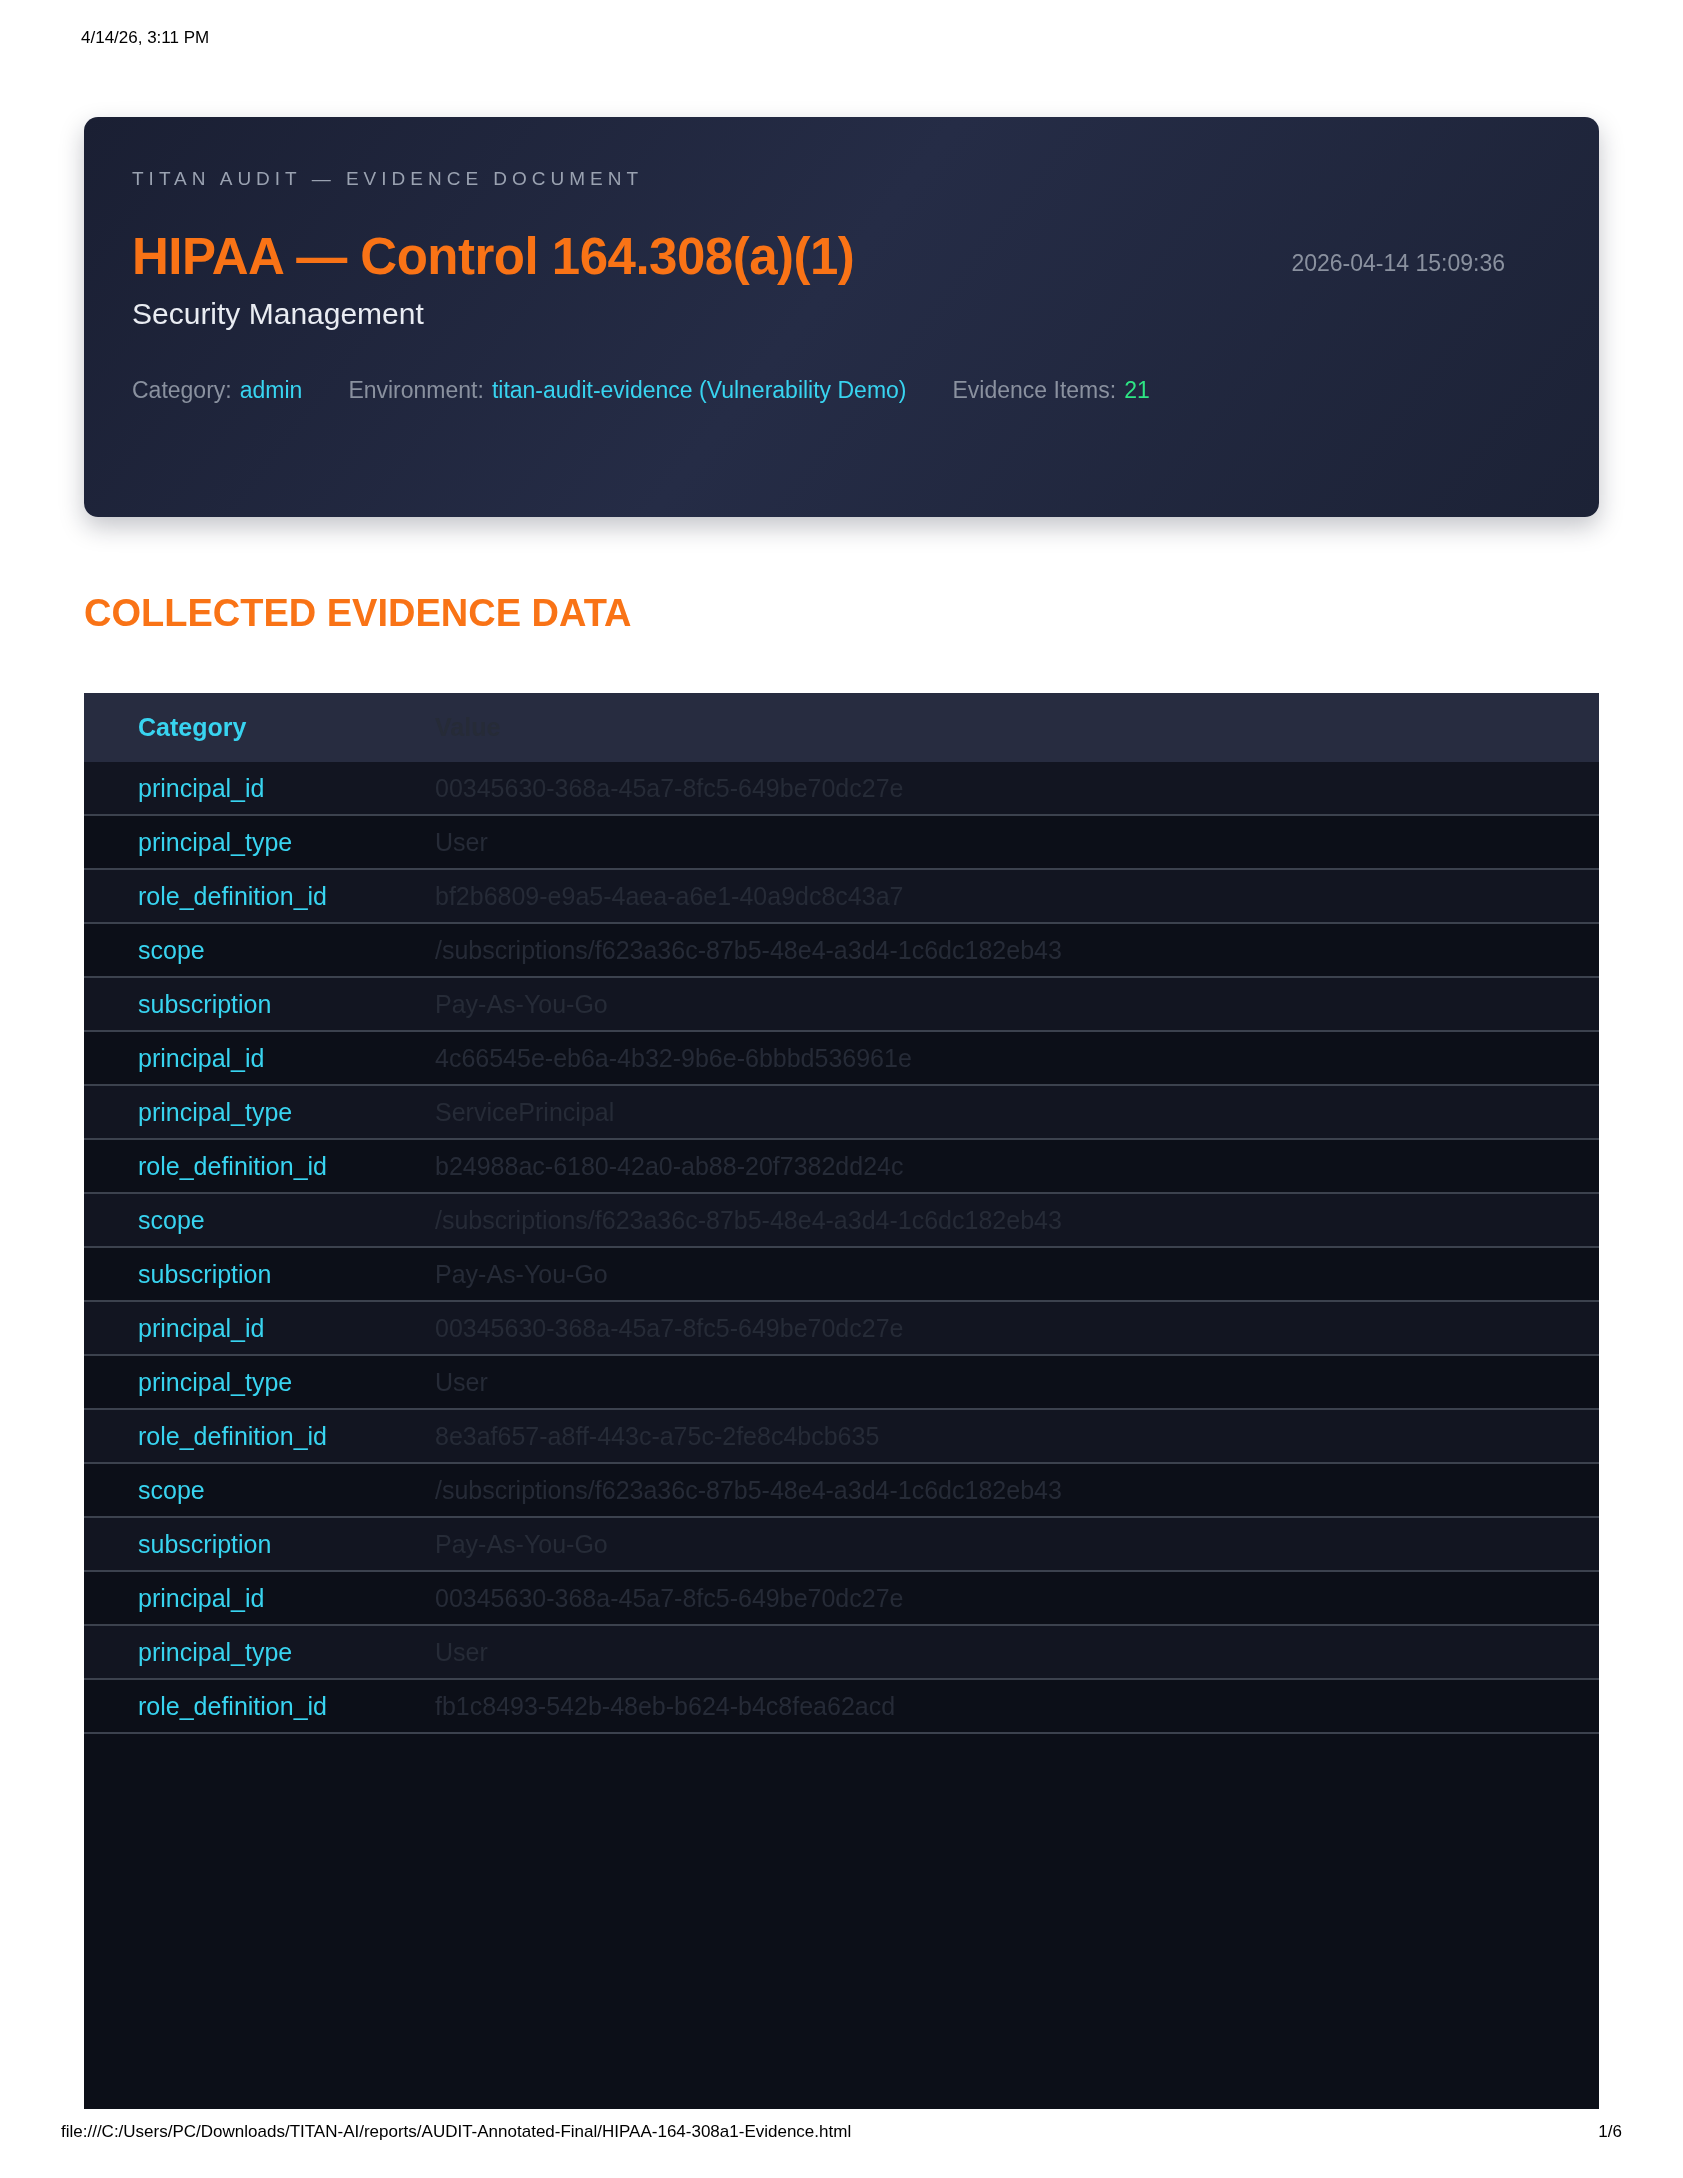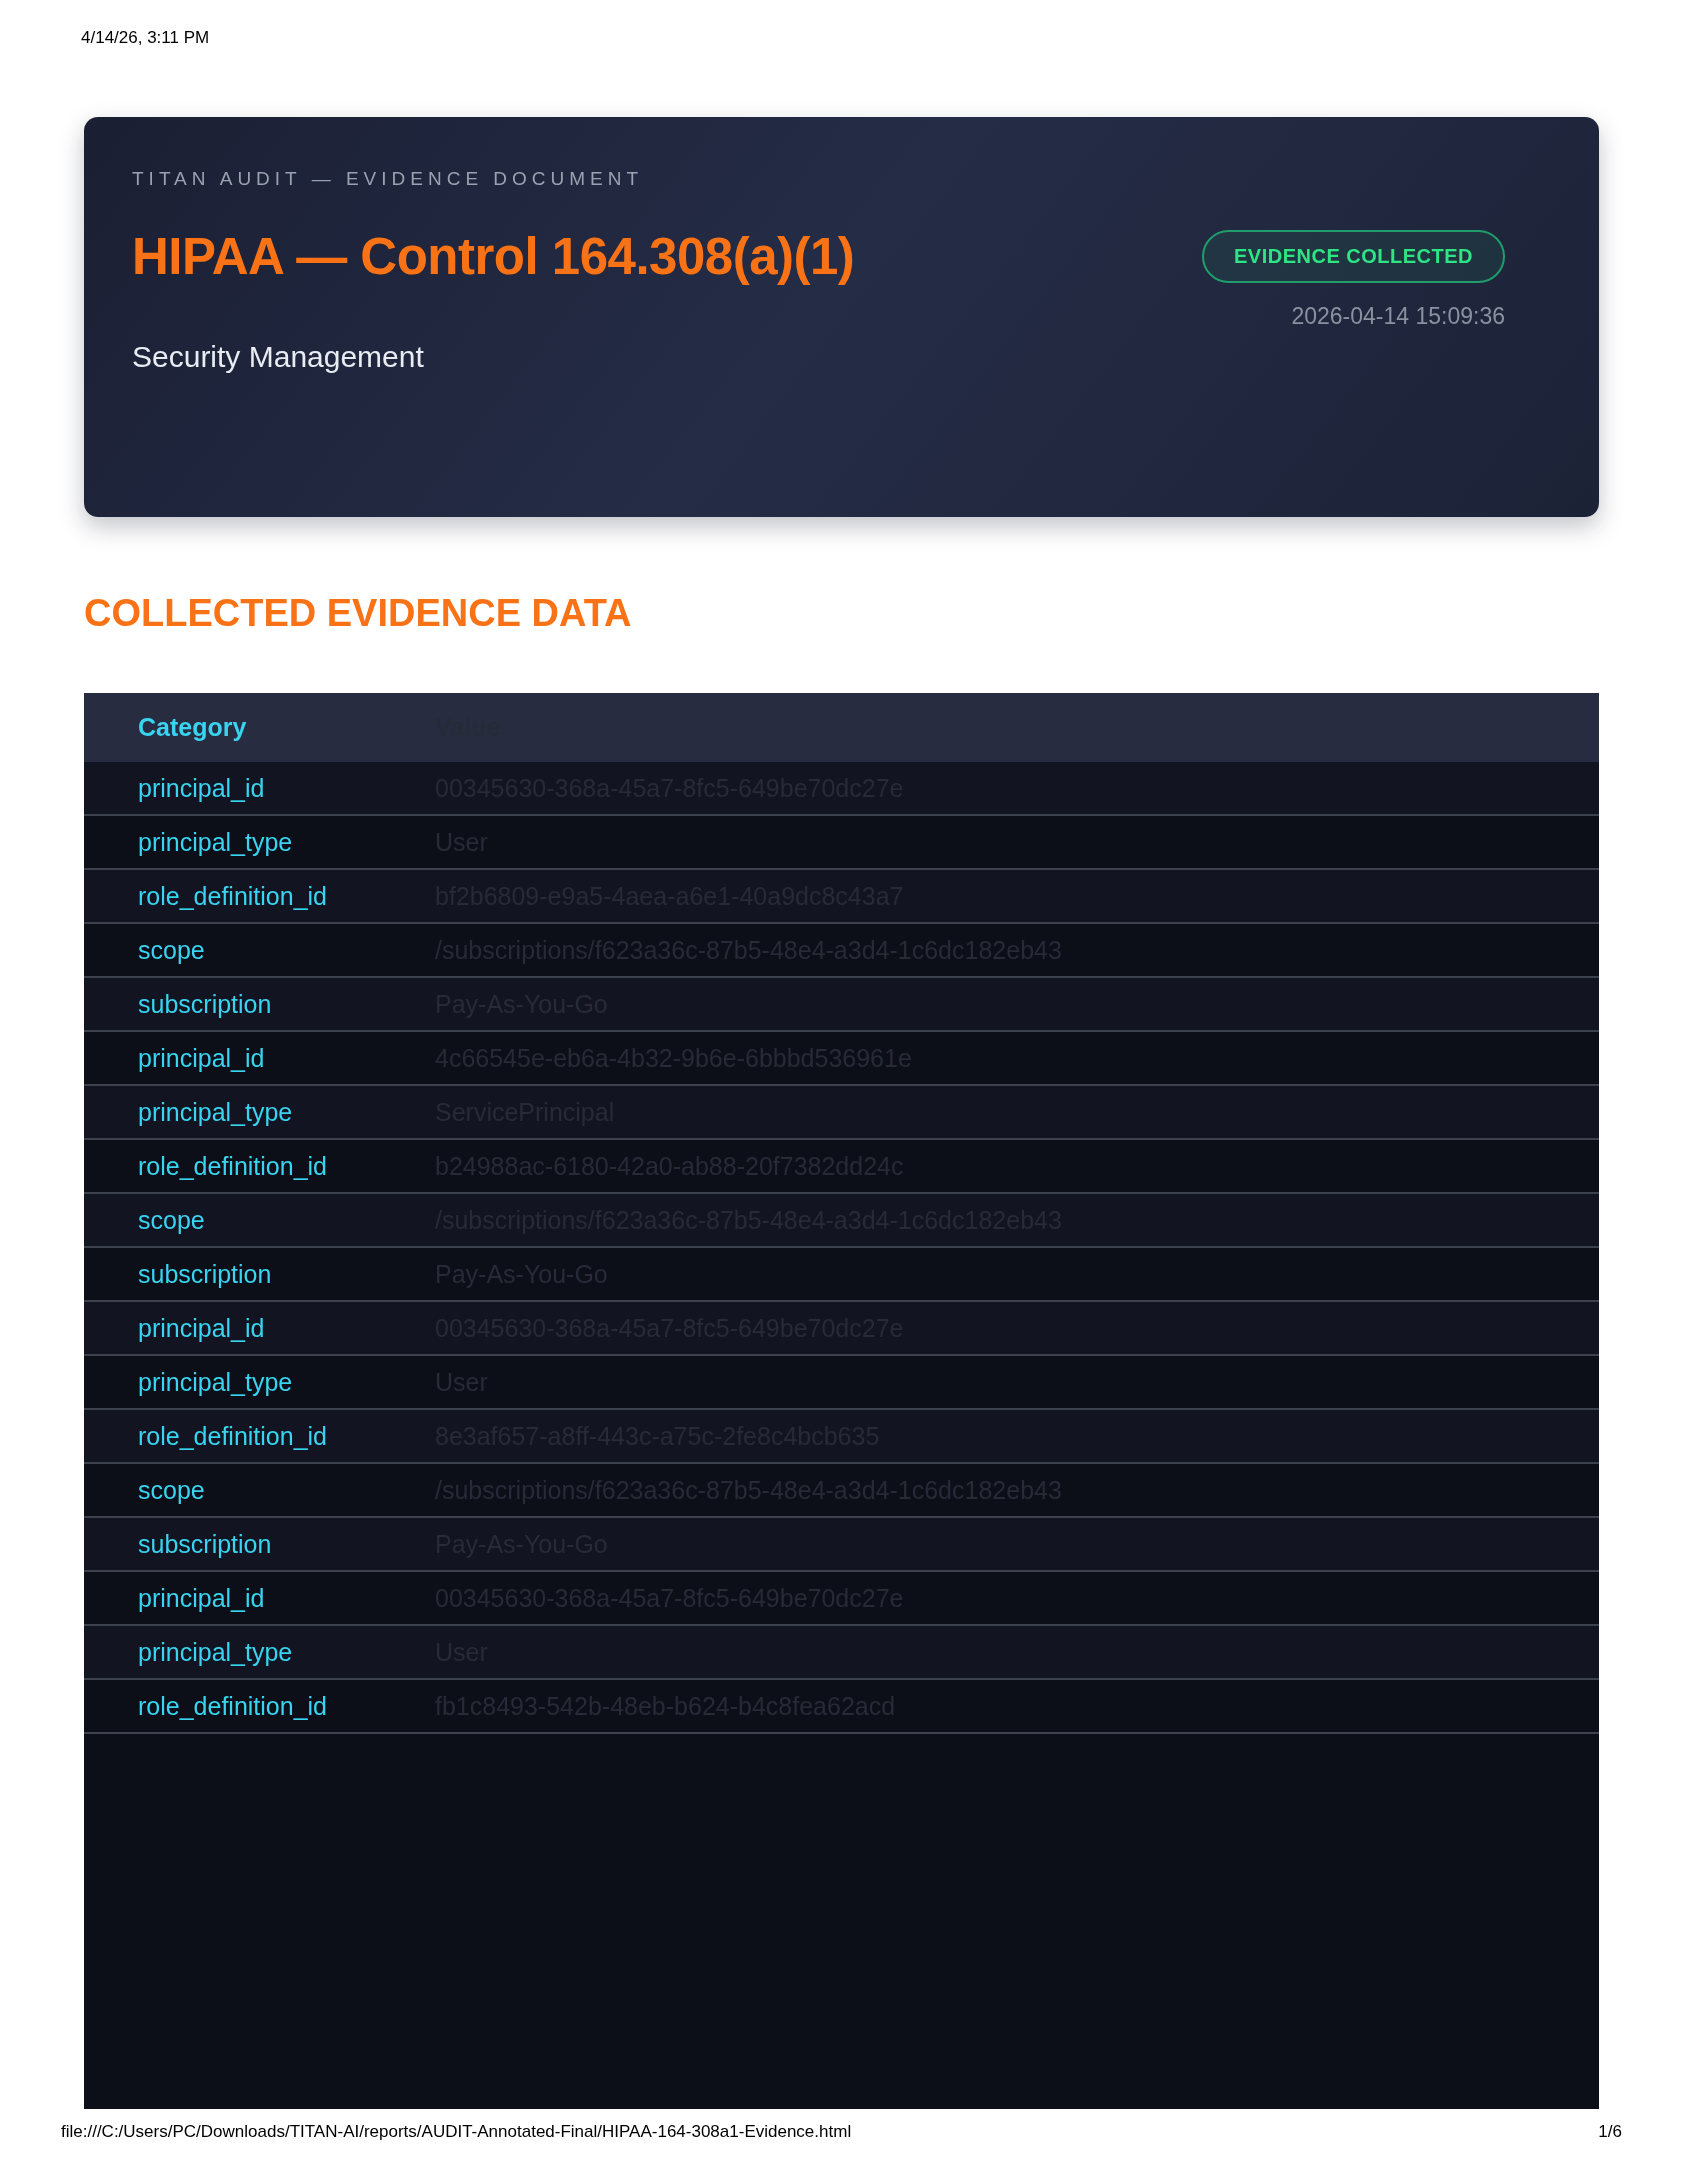--- a/index.html
+++ b/index.html
@@ -120,25 +120,35 @@
 
 <div class="print-header">
   <span class="ph-date">4/14/26, 3:11 PM</span>
 </div>
 
 <div class="card">
   <div class="card-eyebrow">TITAN AUDIT — EVIDENCE DOCUMENT</div>
   <div class="card-title-row">
     <div class="card-title">HIPAA — Control 164.308(a)(1)</div>
     <div class="badge-col">
-      <div class="status-badge">EVIDENCE COLLECTED</div>
       <div class="timestamp">2026-04-14 15:09:36</div>
     </div>
   </div>
   <div class="card-subtitle">Security Management</div>
+  <div class="card-meta">
+    <div class="meta-item">
+      <span class="meta-label">Category:</span><span class="meta-value cyan">admin</span>
+    </div>
+    <div class="meta-item">
+      <span class="meta-label">Environment:</span><span class="meta-value cyan">titan-audit-evidence (Vulnerability Demo)</span>
+    </div>
+    <div class="meta-item">
+      <span class="meta-label">Evidence Items:</span><span class="meta-value green">21</span>
+    </div>
+  </div>
 </div>
 
 <div class="section-heading">COLLECTED EVIDENCE DATA</div>
 
 <div class="evidence-table">
   <div class="thead">
     <div class="tcell prop">Category</div>
     <div class="tcell val">Value</div>
   </div>
   <div>

